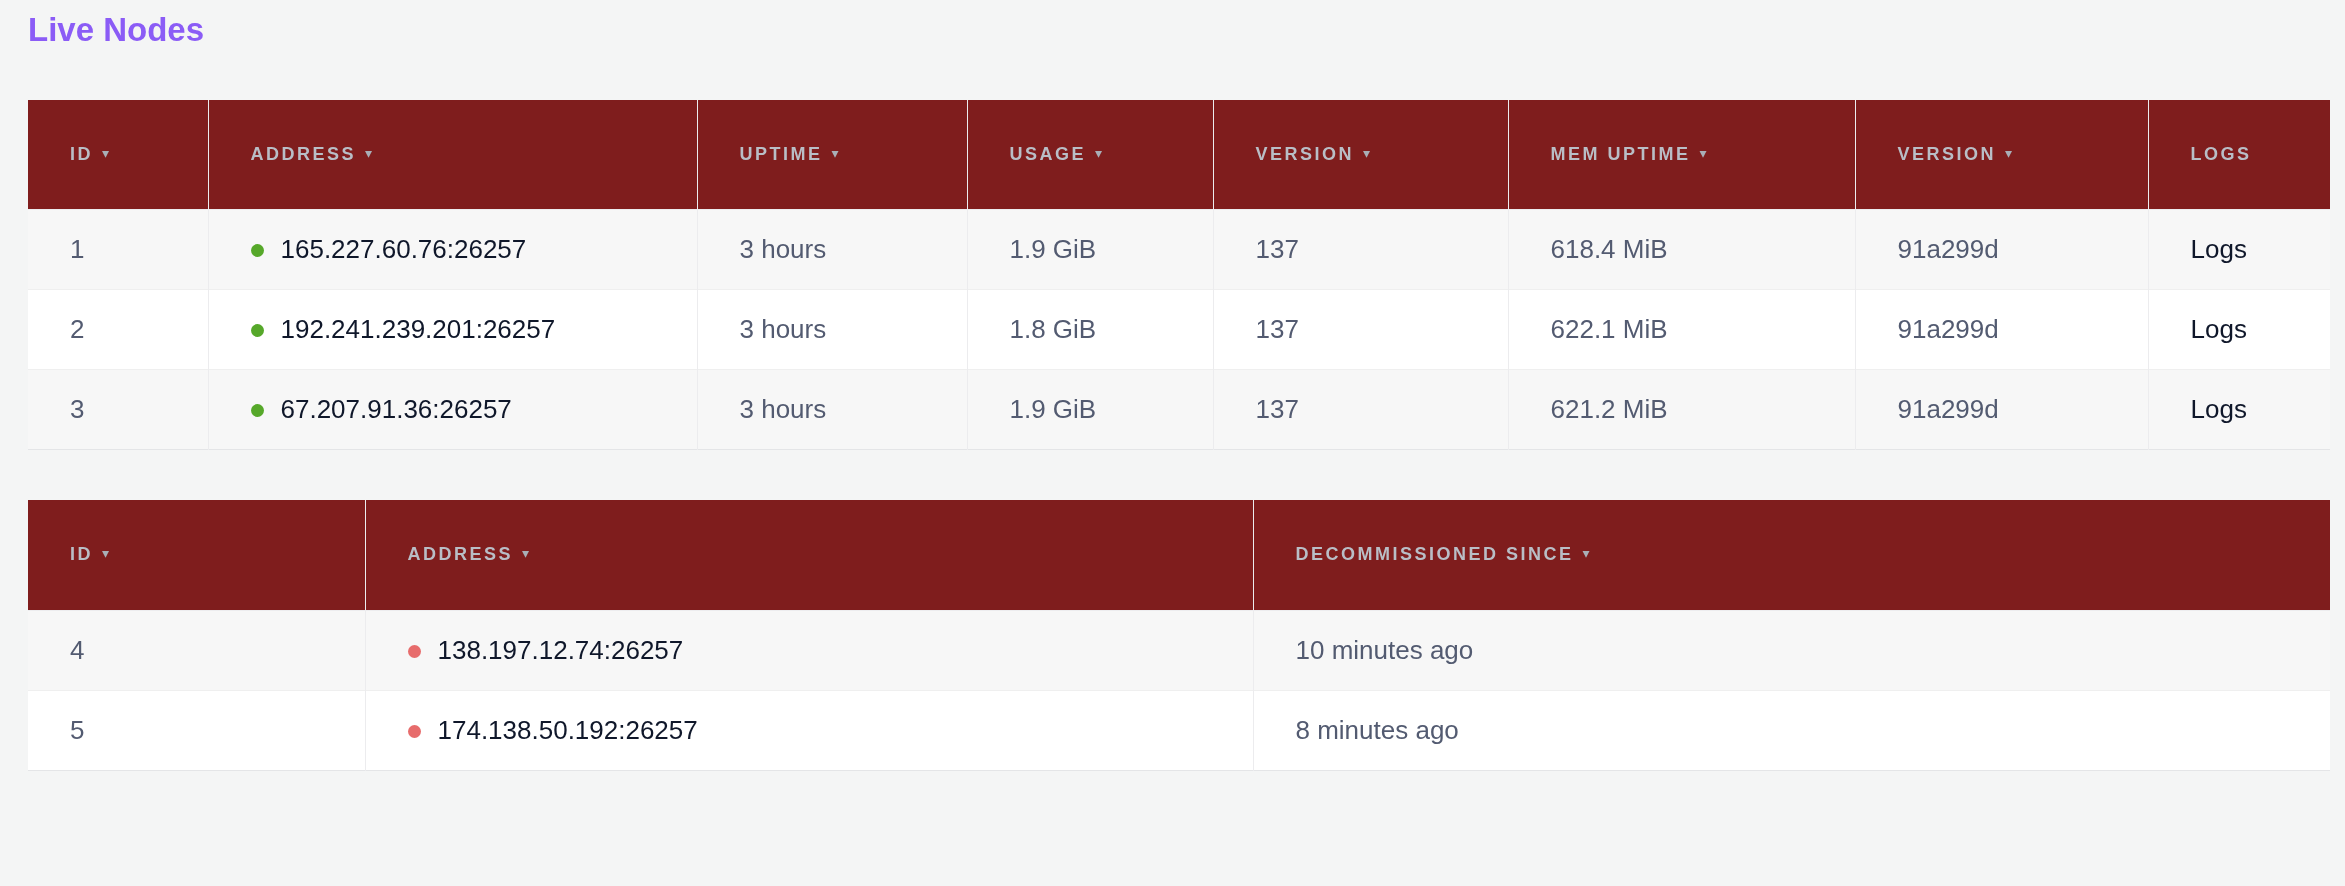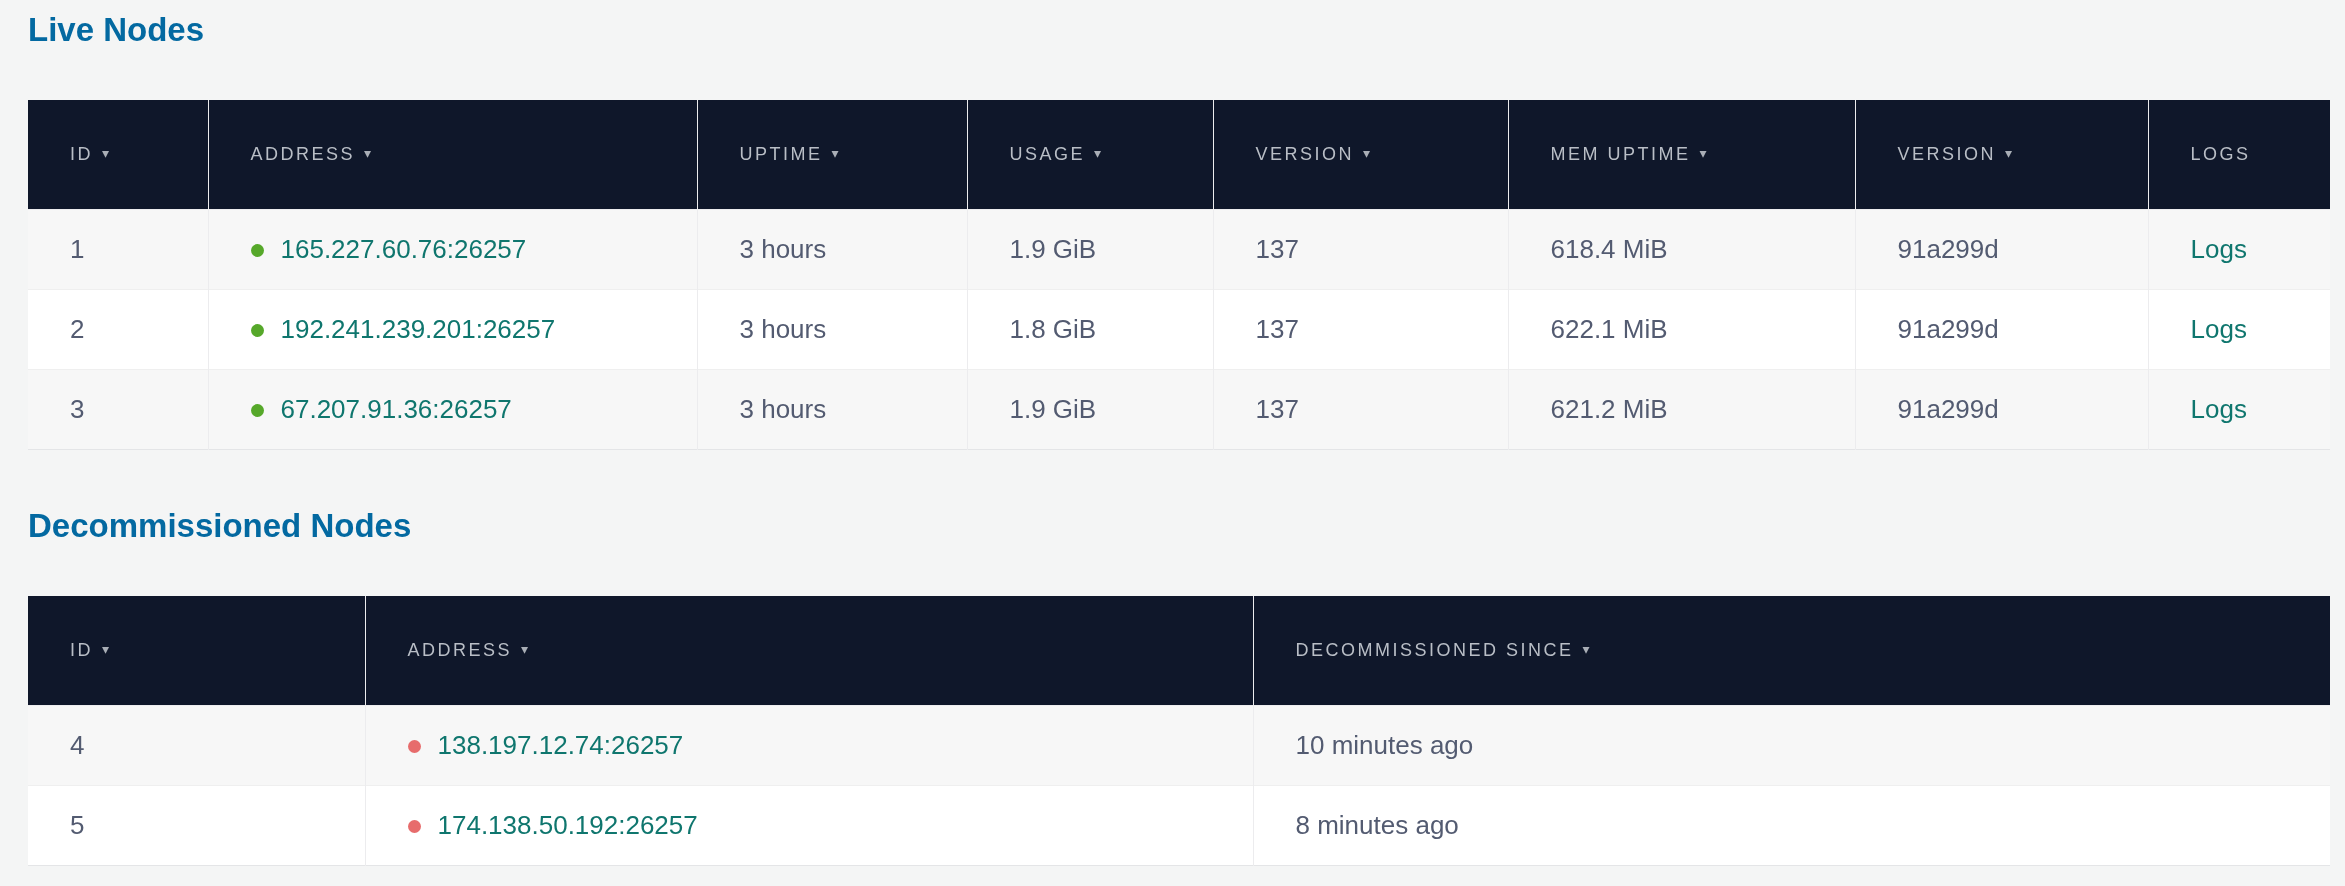--- a/index.html
+++ b/index.html
@@ -15,21 +15,21 @@
     overflow: hidden;
   }
   .page {
     padding: 8px 15px 0 28px;
   }
   .section-title {
     margin: 0;
     font-size: 33px;
     font-weight: 700;
     line-height: 1.2;
-    color: #0369a1;
+    color: #8b5cf6;
   }
   .section-title.first { margin-top: 2px; }
   .section-title.second { margin-top: 56px; }
   table.nodes-table {
     margin-top: 50px;
     border-collapse: collapse;
     table-layout: fixed;
     width: 2302px;
     background: #ffffff;
     border-bottom: 1px solid #e4e5e7;
@@ -37,23 +37,23 @@
   th, td {
     text-align: left;
     padding: 0 10px 0 42px;
     border-right: 1px solid #ececee;
     white-space: nowrap;
     overflow: hidden;
   }
   th:last-child, td:last-child { border-right: none; }
   thead th {
     height: 110px;
-    background: #0f172a;
+    background: #7f1d1d;
     font-size: 18px;
-    font-weight: 400;
+    font-weight: 700;
     letter-spacing: 2.5px;
     color: #b9bec6;
     border-bottom: 1px solid #ededef;
     cursor: pointer;
   }
   tbody td {
     height: 80px;
     font-size: 26px;
     color: #535b71;
   }
@@ -71,21 +71,21 @@
     display: inline-block;
     width: 13px;
     height: 13px;
     border-radius: 50%;
     margin-right: 17px;
     vertical-align: 1px;
   }
   .status-dot.live { background: #56a82a; }
   .status-dot.decommissioned { background: #e76c6c; }
   a.link {
-    color: #0f766e;
+    color: #0f172a;
     text-decoration: none;
     cursor: pointer;
   }
 </style>
 </head>
 <body>
 
 <div class="page">
 
   <h2 class="section-title first">Live Nodes</h2>
@@ -140,21 +140,20 @@
         <td>3 hours</td>
         <td>1.9 GiB</td>
         <td>137</td>
         <td>621.2 MiB</td>
         <td>91a299d</td>
         <td><a class="link">Logs</a></td>
       </tr>
     </tbody>
   </table>
 
-  <h2 class="section-title second">Decommissioned Nodes</h2>
 
   <table class="nodes-table">
     <colgroup>
       <col style="width:337px">
         <col style="width:888px">
         <col style="width:1077px">
     </colgroup>
     <thead>
       <tr>
         <th><span>ID</span><span class="sort-arrow">▾</span></th>

